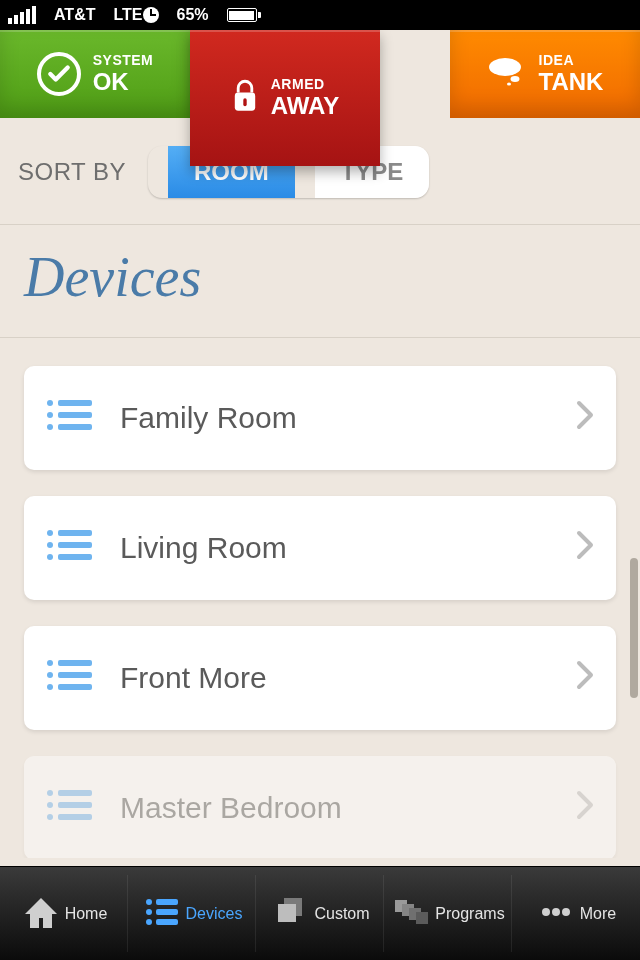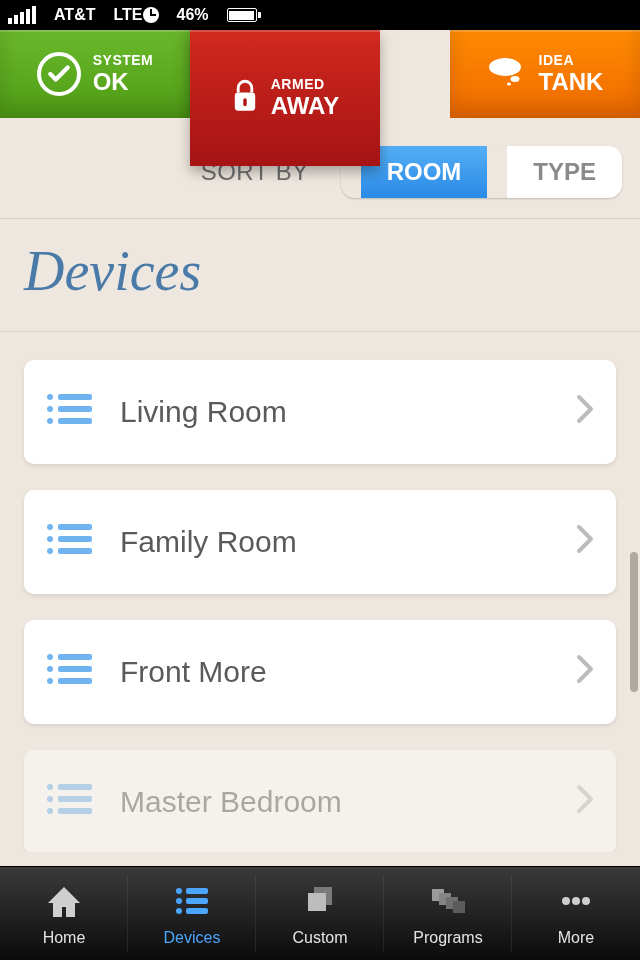--- a/index.html
+++ b/index.html
@@ -47,21 +47,21 @@
   .card-text .t2 { font-size:24px; font-weight:700; }
 
   
   .check-circle { width:44px; height:44px; border:4px solid #fff; border-radius:50%; display:flex; align-items:center; justify-content:center;}
   .check-circle svg { width:26px; height:26px; }
   .lock-icon { width:28px; display:inline-block; }
   .lock-icon svg { width:28px; height:34px; }
   .chat-icon svg { width:40px; height:30px; }
 
   
-  .sort-row { display:flex; align-items:center; gap:32px; padding: 28px 18px 20px; border-bottom:1px solid #d8d1c7;justify-content:flex-end; }
+  .sort-row { display:flex; align-items:center; gap:22px; padding: 28px 18px 26px; border-bottom:1px solid #d8d1c7; }
   .sort-label { font-size:24px; font-weight:300; color:#6e6e6e; letter-spacing:.5px; }
   .seg { display:flex; border-radius:14px; overflow:hidden; box-shadow:0 1px 2px rgba(0,0,0,.2);}
   .seg button { border:none; font-size:24px; font-weight:600; padding:12px 26px;margin-left:20px; }
   .seg .active { background: linear-gradient(#54aef5,#2a8be6); color:#fff; }
   .seg .inactive { background:#fff; color:#8a8a8a; }
 
   
   .page-title { font-family: Georgia, "Times New Roman", serif; font-style:italic; color:#4a7ba8; font-size:56px; font-weight:400; padding:20px 24px 28px; border-bottom:1px solid #d8d1c7;}
 
   
@@ -78,21 +78,21 @@
   .chevron svg { width:18px; height:30px; }
   .room-item.fade { opacity:.45; }
   .scroll-thumb { position:absolute; right:2px; top:220px; width:8px; height:140px; background:#b0a99f; border-radius:4px; }
 
   
   .tab-bar {
     position:absolute; bottom:0; left:0; right:0; height:94px;
     background: linear-gradient(#3a3a3a,#0b0b0b);
     display:flex; border-top:1px solid #000;
   }
-  .tab { flex:1; display:flex; flex-direction:column; align-items:center; justify-content:center; gap:4px;
+  .tab { flex:1; display:flex; flex-direction:row; align-items:center; justify-content:center; gap:4px;
          color:#e4e4e4; font-size:16px; position:relative; }
   .tab:not(:last-child)::after { content:""; position:absolute; right:0; top:8px; bottom:8px; width:1px; background:rgba(255,255,255,.08);}
   .tab.active { color:#4aa6ff; }
   .tab svg { width:40px; height:40px; }
 </style>
 </head>
 <body>
 
 <div class="status-bar">
   <div class="status-left">
@@ -101,21 +101,21 @@
         <i></i>
         <i></i>
         <i></i>
         <i></i>
       </span>
     <span>AT&amp;T</span>
     <span>LTE</span>
   </div>
   <div class="status-right">
     <span class="clock-icon"></span>
-    <span>46%</span>
+    <span>65%</span>
     <span class="battery">
         <i></i>
       </span>
   </div>
 </div>
 
 <div class="top-cards">
   <div class="card green">
     <div class="card-inner">
       <span class="check-circle">
@@ -178,40 +178,40 @@
     <span class="icon-list">
       <svg viewBox="0 0 46 34">
           <circle cx="4" cy="5" r="3" fill="#6fb4ef"></circle>
           <rect x="12" y="2" width="34" height="6" rx="2" fill="#6fb4ef"></rect>
           <circle cx="4" cy="17" r="3" fill="#6fb4ef"></circle>
           <rect x="12" y="14" width="34" height="6" rx="2" fill="#6fb4ef"></rect>
           <circle cx="4" cy="29" r="3" fill="#6fb4ef"></circle>
           <rect x="12" y="26" width="34" height="6" rx="2" fill="#6fb4ef"></rect>
         </svg>
     </span>
-    <span class="label">Living Room</span>
+    <span class="label">Family Room</span>
     <span class="chevron">
       <svg viewBox="0 0 18 30">
           <path d="M3 3l12 12L3 27" stroke="#bcbcbc" stroke-width="4" fill="none" stroke-linecap="round" stroke-linejoin="round"></path>
         </svg>
     </span>
   </div>
 
   <div class="room-item">
     <span class="icon-list">
       <svg viewBox="0 0 46 34">
           <circle cx="4" cy="5" r="3" fill="#6fb4ef"></circle>
           <rect x="12" y="2" width="34" height="6" rx="2" fill="#6fb4ef"></rect>
           <circle cx="4" cy="17" r="3" fill="#6fb4ef"></circle>
           <rect x="12" y="14" width="34" height="6" rx="2" fill="#6fb4ef"></rect>
           <circle cx="4" cy="29" r="3" fill="#6fb4ef"></circle>
           <rect x="12" y="26" width="34" height="6" rx="2" fill="#6fb4ef"></rect>
         </svg>
     </span>
-    <span class="label">Family Room</span>
+    <span class="label">Living Room</span>
     <span class="chevron">
       <svg viewBox="0 0 18 30">
           <path d="M3 3l12 12L3 27" stroke="#bcbcbc" stroke-width="4" fill="none" stroke-linecap="round" stroke-linejoin="round"></path>
         </svg>
     </span>
   </div>
 
   <div class="room-item">
     <span class="icon-list">
       <svg viewBox="0 0 46 34">

